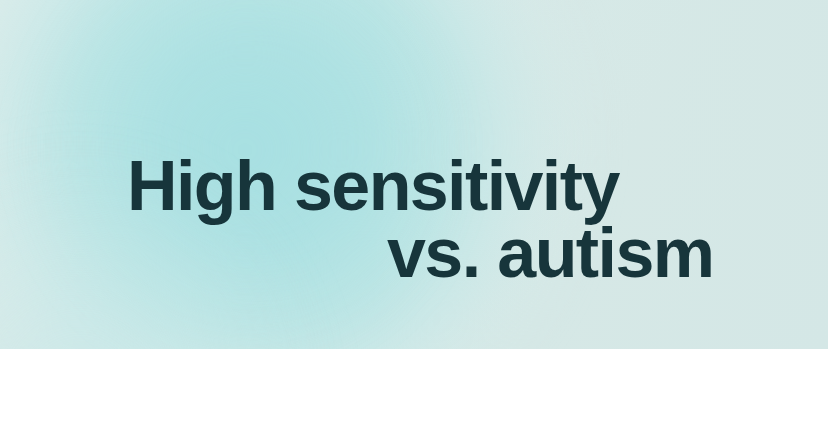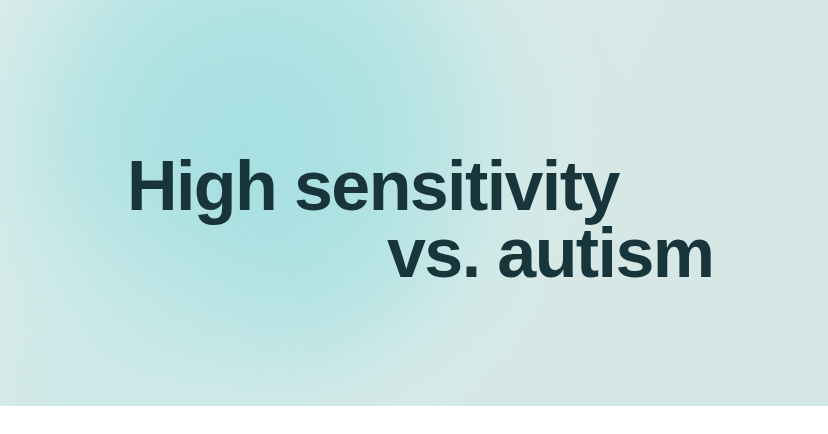--- a/index.html
+++ b/index.html
@@ -10,21 +10,21 @@
   }
 
   body {
     font-family: "Liberation Sans", sans-serif;
   }
 
   
   .hero-card {
     position: relative;
     width: 828px;
-    height: 406px;
+    height: 349px;
     overflow: hidden;
     background-color: #d7e9e7;
     user-select: none;
   }
 
   
   .hero-base-wash {
     position: absolute;
     inset: 0;
     background:

